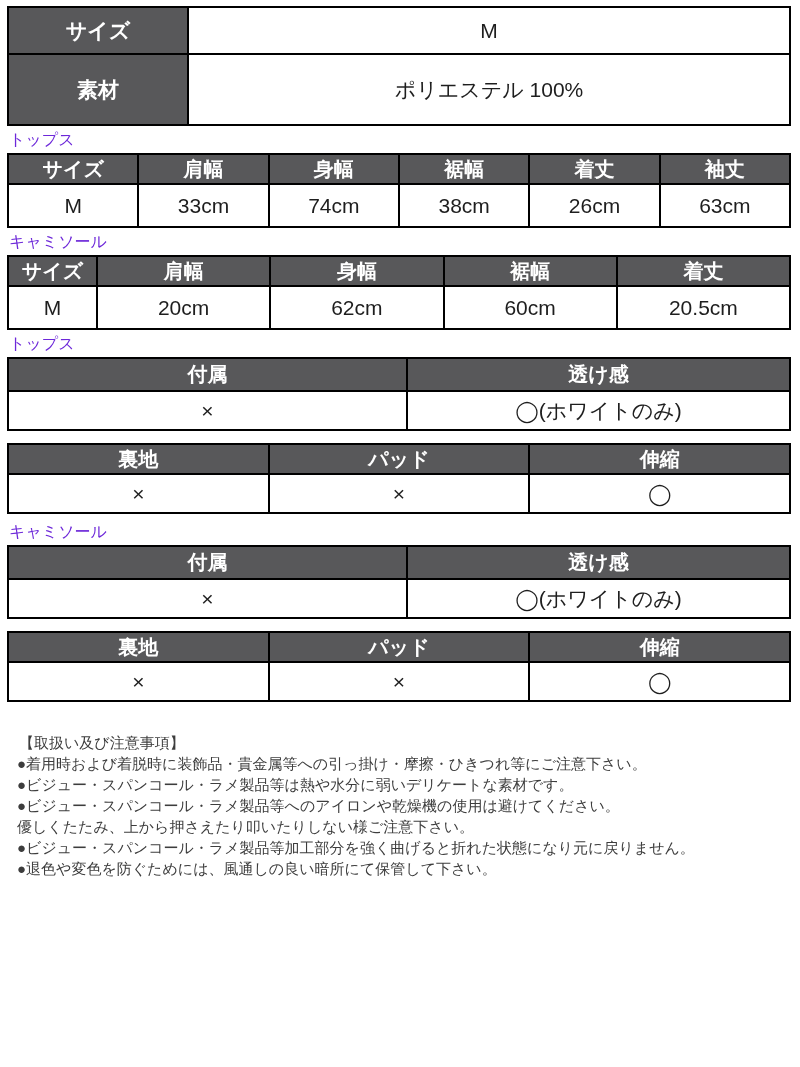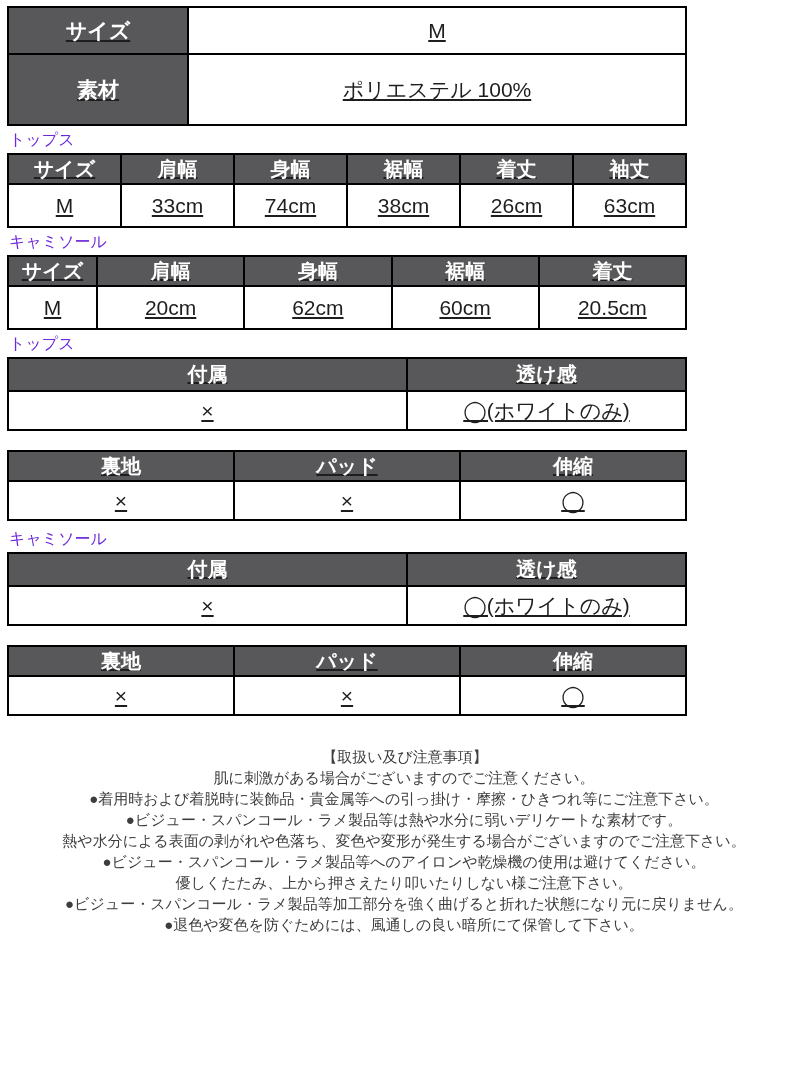--- a/index.html
+++ b/index.html
@@ -9,22 +9,21 @@
     height: 1067px;
     background: #ffffff;
     font-family: "Liberation Sans", "DejaVu Sans", sans-serif;
     color: #1e1e1e;
   }
   .page { padding: 6px 9px 0 7px; }
 
   table {
     border-collapse: collapse;
     table-layout: fixed;
-    width: 680px;
-    text-decoration: underline;
+    width: 784px;
   }
   th, td {
     border: 2px solid #000000;
     text-align: center;
     vertical-align: middle;
     padding: 0;
     overflow: hidden;
   }
   th {
     background: #58585a;
@@ -55,33 +54,32 @@
   }
 
   
   .meas th { height: 30px; }
   .meas td { height: 43px; }
   .cami .c-size { width: 89px; }
 
   
   .feat-two th { height: 33px; }
   .feat-two td { height: 39px; }
-  .feat-three { margin-top: 19px; }
+  .feat-three { margin-top: 12px; }
   .feat-three th { height: 30px; }
   .feat-three td { height: 39px; }
   .feat-two .c-left { width: 399px; }
 
   
   .notes {
     margin-top: 30px;
     margin-left: 10px;
     font-size: 15px;
     line-height: 21px;
     color: #3d3d3d;
-    text-align: center;
   }
   .notes-title { margin-left: 2px; }
 </style>
 </head>
 <body>
 
 <div class="page">
 
   <table class="spec">
     <colgroup>
@@ -209,24 +207,22 @@
           <td>×</td>
           <td>×</td>
           <td>◯</td>
         </tr>
   </tbody>
     </table>
 
   <div class="notes">
     <div class="notes-title">【取扱い及び注意事項】</div>
     <div>
-        <div class="note-line">肌に刺激がある場合がございますのでご注意ください。</div>
         <div class="note-line">●着用時および着脱時に装飾品・貴金属等への引っ掛け・摩擦・ひきつれ等にご注意下さい。</div>
         <div class="note-line">●ビジュー・スパンコール・ラメ製品等は熱や水分に弱いデリケートな素材です。</div>
-        <div class="note-line">熱や水分による表面の剥がれや色落ち、変色や変形が発生する場合がございますのでご注意下さい。</div>
         <div class="note-line">●ビジュー・スパンコール・ラメ製品等へのアイロンや乾燥機の使用は避けてください。</div>
         <div class="note-line">優しくたたみ、上から押さえたり叩いたりしない様ご注意下さい。</div>
         <div class="note-line">●ビジュー・スパンコール・ラメ製品等加工部分を強く曲げると折れた状態になり元に戻りません。</div>
         <div class="note-line">●退色や変色を防ぐためには、風通しの良い暗所にて保管して下さい。</div>
       </div>
   </div>
 
 </div>
 
 </body></html>

